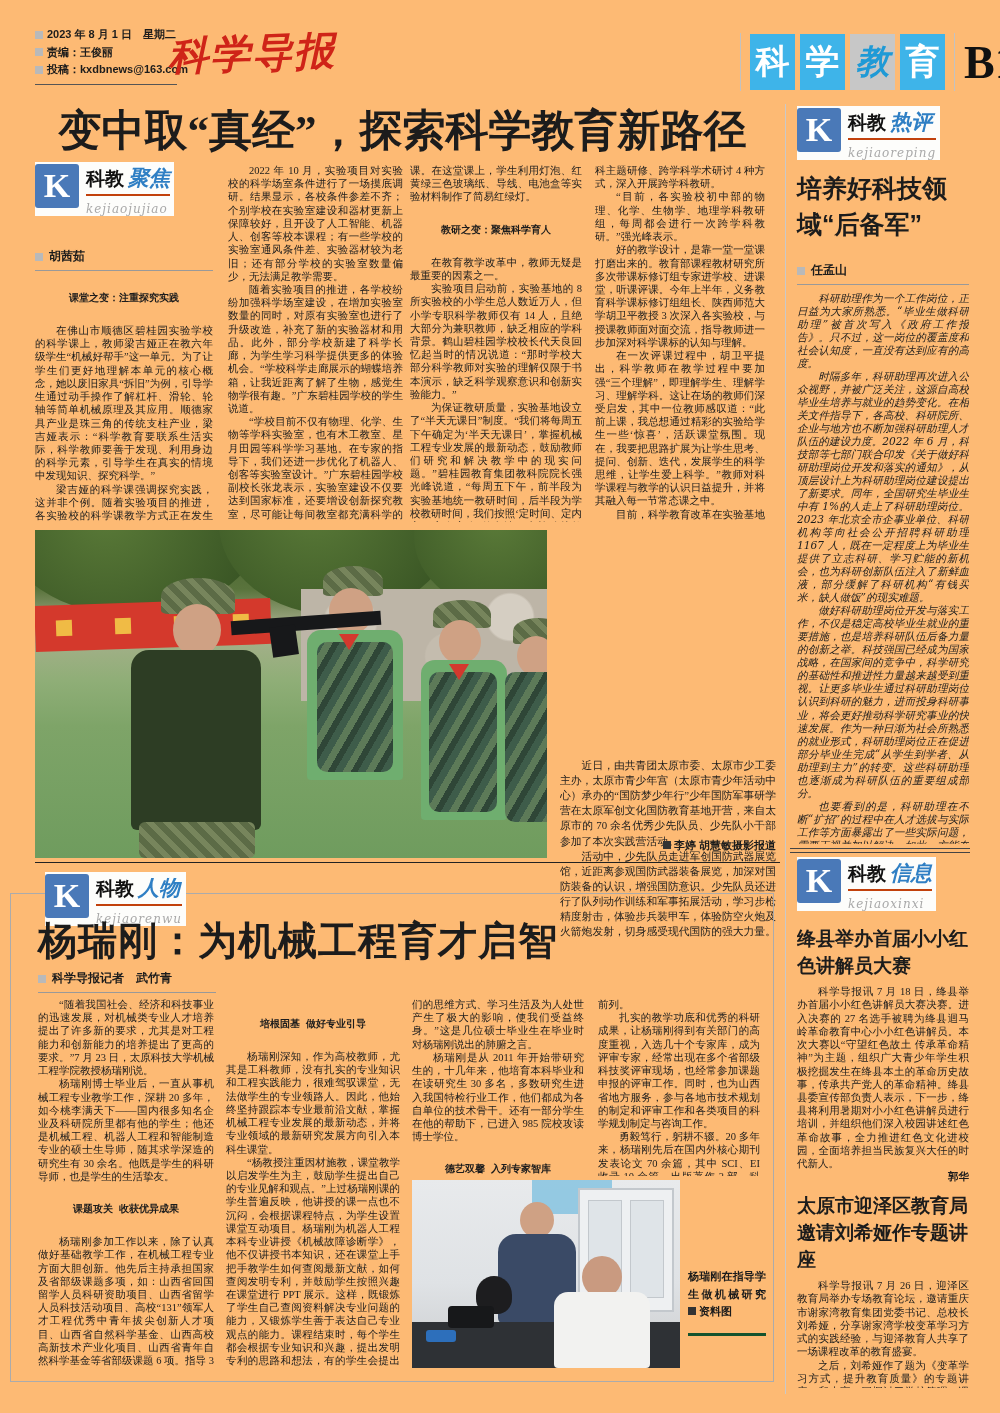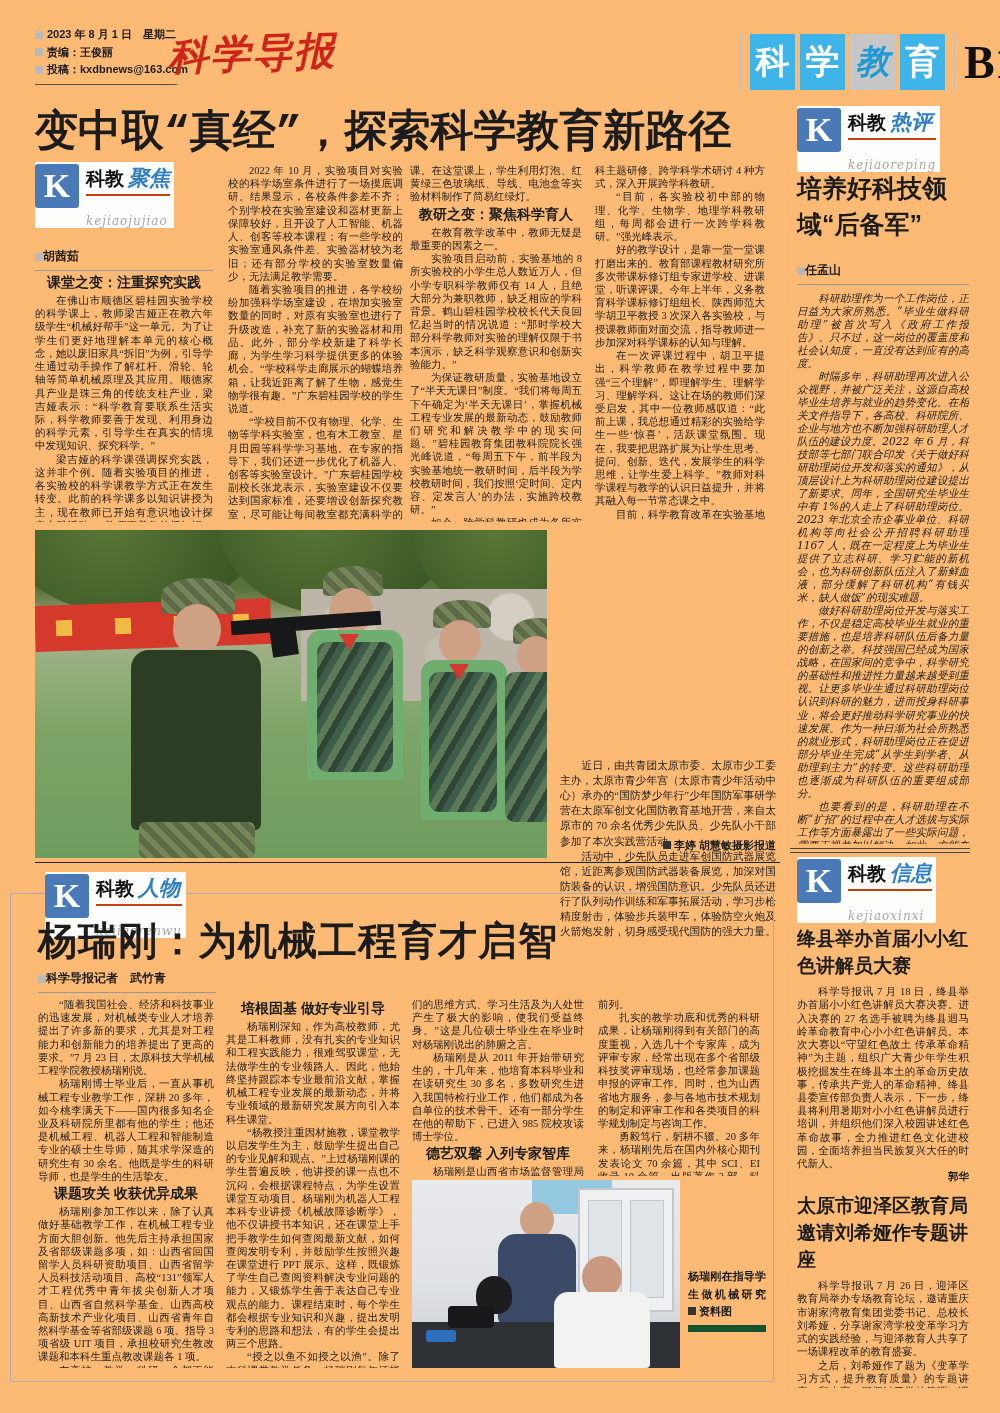--- a/index.html
+++ b/index.html
@@ -16,42 +16,42 @@
             font-size:40px;color:#cf2418;transform:rotate(-2deg);letter-spacing:2px;}
   .banner{left:736px;top:33px;display:flex;align-items:center;gap:5px;}
   .banner .vdiv{width:1px;height:58px;background:#c2c2c2;margin:0 4px;}
   .tile{width:45px;height:56px;display:flex;align-items:center;justify-content:center;
         font-family:"Liberation Sans",sans-serif;font-weight:900;font-size:34px;}
   .tile.blue{background:#3eb4e9;color:#fff;}
   .tile.gray{background:#c7c7c7;color:#1f9ad6;font-style:italic;font-family:"DejaVu Serif",serif;}
   .pageno{font-family:"Liberation Serif",serif;font-weight:bold;font-size:46px;color:#111;}
 
   
-  .main-headline{left:35px;top:102px;width:735px;font-family:Liberation Mono, monospace;
-                 font-weight:900;font-size:43px;letter-spacing:0px;white-space:nowrap;}
+  .main-headline{left:35px;top:102px;width:735px;font-family:Liberation Serif, serif;
+                 font-weight:900;font-size:43px;letter-spacing:0px;text-align:center;white-space:nowrap;}
 
   
   .badge{display:flex;align-items:flex-start;gap:7px;background:#fdfdfb;padding:2px 4px 0 0;}
   .badge-k{width:44px;height:44px;background:#4a79b8;color:#fff;display:flex;align-items:center;
            justify-content:center;font-family:"Liberation Serif",serif;font-weight:bold;
            font-size:34px;border-radius:3px;}
   .badge-row{border-bottom:2px solid #c2410c;padding-bottom:2px;white-space:nowrap;}
   .badge-prefix{font-family:"Liberation Sans",sans-serif;font-weight:bold;font-size:19px;color:#111;}
   .badge-word{font-family:"DejaVu Serif",serif;font-style:italic;font-weight:bold;font-size:21px;
               color:#2f7fc4;margin-left:4px;}
   .badge-pinyin{font-family:"DejaVu Serif",serif;font-style:italic;font-size:12px;color:#a9a9a9;
-                margin-top:18px;letter-spacing:1px;}
-
-  
-  .author-row{display:flex;align-items:center;font-size:12px;font-weight:bold;
+                margin-top:6px;letter-spacing:1px;}
+
+  
+  .author-row{display:flex;align-items:center;gap:6px;font-size:12px;font-weight:bold;
               font-family:"Liberation Sans",sans-serif;border-bottom:1px solid #999;padding-bottom:5px;}
   .col{overflow:hidden;text-align:justify;}
   .col p{margin:0;font-size:10.5px;line-height:1.26;text-indent:2em;}
   .col p.noindent{text-indent:0;}
-  .col h4{margin:2px 0;font-size:14px;text-align:center;font-family:Liberation Sans, sans-serif;
+  .col h4{margin:19px 0;font-size:10px;text-align:center;font-family:Liberation Mono, monospace;
           font-weight:bold;text-indent:0;}
   .col .au{text-align:right;font-weight:bold;font-family:"Liberation Sans",sans-serif;
            font-size:10.5px;margin:0;}
   .italic-body p{font-family:"DejaVu Serif",serif;font-style:italic;font-size:10.6px;line-height:1.23;}
 
   
   .camp-title{left:560px;top:608px;width:214px;text-align:center;font-family:"Liberation Sans",sans-serif;
               font-weight:900;font-size:28px;line-height:1.35;}
   .camp-body{left:560px;top:720px;width:216px;margin-top:38px;}
   .camp-body p{font-size:10.8px;line-height:1.4;}
@@ -65,22 +65,22 @@
                 font-weight:900;font-size:25px;line-height:1.45;}
   .info-title{font-family:"Liberation Sans",sans-serif;font-weight:900;font-size:19px;
               line-height:1.4;margin:10px 0 6px 0;text-indent:0 !important;}
 
   
   .renwu-frame{left:10px;top:893px;width:762px;height:487px;border:1px solid #ababab;}
   .renwu-headline{left:38px;top:914px;width:710px;font-family:"Liberation Sans",sans-serif;
                   font-weight:900;font-size:39px;letter-spacing:1px;}
   .renwu-byline{left:38px;top:970px;width:178px;font-family:Liberation Serif, serif;}
   .caption{left:688px;top:1268px;width:78px;font-size:11px;font-weight:bold;line-height:1.6;
-           font-family:"Liberation Sans",sans-serif;text-align:justify;border-bottom:7px solid #14532d;
-           padding-bottom:4px;}
+           font-family:"Liberation Sans",sans-serif;text-align:justify;border-bottom:3px solid #14532d;
+           padding-bottom:12px;}
   .caption .credit{white-space:nowrap;}
   .sq-dark{display:inline-block;width:8px;height:8px;background:#333;}
 
   
   .photo{overflow:hidden;}
   .camp-photo{left:35px;top:530px;width:512px;height:328px;background:linear-gradient(180deg,#46602e 0%,#59733c 18%,#a9b08e 30%,#8fae77 46%,#7ea468 60%,#6f9c5e 100%);}
   .foliage{position:absolute;border-radius:50%;background:radial-gradient(circle at 40% 40%,#5a7a38,#324d20);}
   .stonewall{position:absolute;left:52%;top:18%;width:48%;height:34%;background:
      radial-gradient(circle at 20% 30%,#cfc8bb 12%,transparent 13%),
      radial-gradient(circle at 60% 60%,#c4bcae 14%,transparent 15%),

